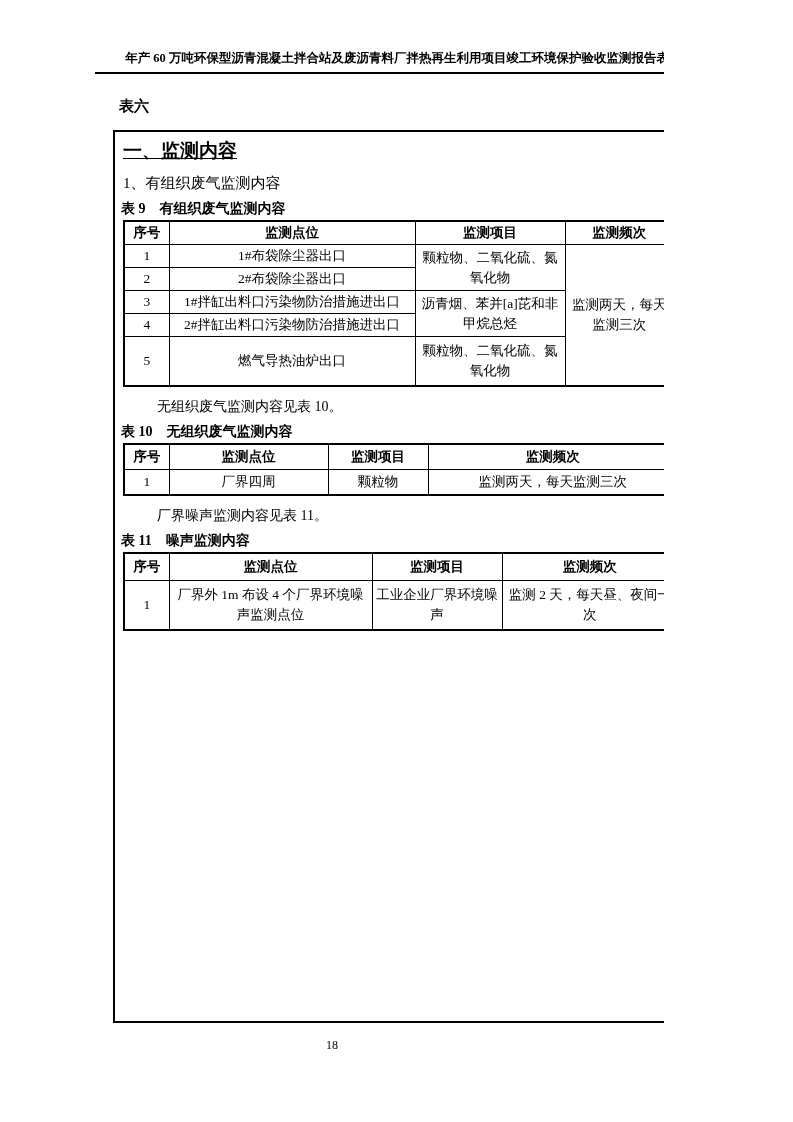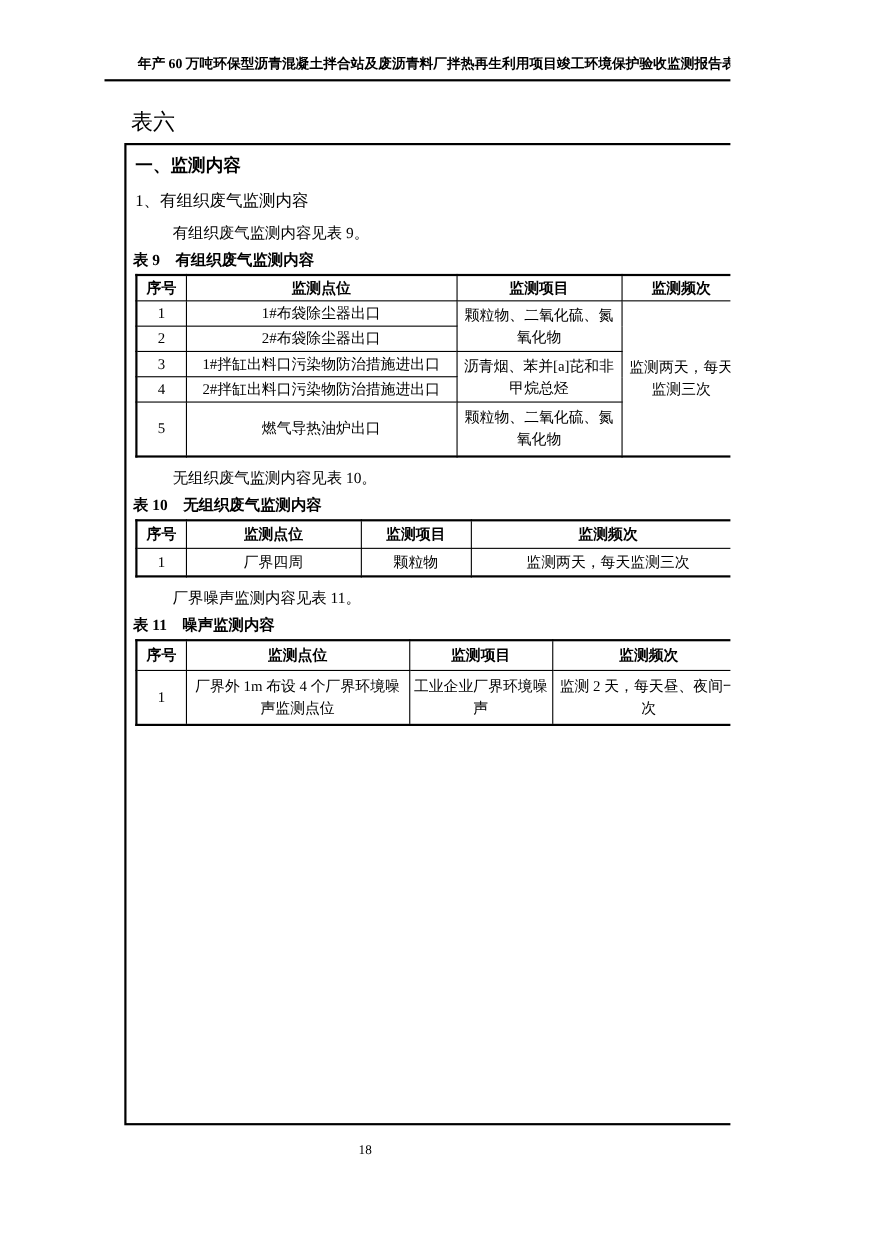--- a/index.html
+++ b/index.html
@@ -8,27 +8,27 @@
     font-family:"Liberation Serif","DejaVu Serif",serif; color:#000;
     overflow:hidden;
   }
   .doc-header {
     position:absolute; top:50px; left:95px; width:604px;
     text-align:center; font-weight:bold; font-size:12.5px; line-height:16px;
     padding-bottom:6px; border-bottom:2px solid #000;
   }
   .page-label {
     position:absolute; top:97px; left:119px;
-    font-weight:normal; font-size:20px;
+    font-weight:bold; font-size:15px;
   }
   .main-box {
     position:absolute; top:130px; left:113px; width:568px; height:893px;
     border:2px solid #000; box-sizing:border-box; padding:0 0 0 6px;
   }
-  .h-main { font-size:16px; font-weight:bold; margin:9px 0 0 2px; line-height:20px; }
+  .h-main { font-size:19px; font-weight:bold; margin:9px 0 0 2px; line-height:20px;text-decoration:underline; }
   .h-sub  { font-size:15px; font-weight:normal; margin:12px 0 0 2px; line-height:20px; }
   .intro  { font-size:14px; margin:11px 0 0 36px; line-height:18px; }
   .t-title{ font-size:14px; font-weight:bold; text-align:left; margin:7px 24px 2px 0; line-height:18px; }
   table { border-collapse:collapse; table-layout:fixed; margin-left:2px; border:2px solid #000; }
   th, td {
     border:1px solid #000; text-align:center; vertical-align:middle;
     font-size:13.5px; line-height:20px; padding:0 2px; overflow:hidden;
   }
   th { font-weight:bold; }
   .t9 .rh th { height:22px; }
@@ -57,21 +57,20 @@
     <span>年产 60 万吨环保型沥青混凝土拌合站及废沥青料厂拌热再生利用项目竣工环境保护验收监测报告表</span>
   </div>
 
   <div class="page-label">表六</div>
 
   <div class="main-box">
 
     <div class="h-main">一、监测内容</div>
 
     <div class="h-sub">1、有组织废气监测内容</div>
-    <div class="intro">有组织废气监测内容见表 9。</div>
     <div class="t-title">表 9　有组织废气监测内容</div>
 
     <table class="t9">
       <colgroup>
         <col style="width:45px">
           <col style="width:246px">
           <col style="width:150px">
           <col style="width:109px">
       </colgroup>
       <tbody>

